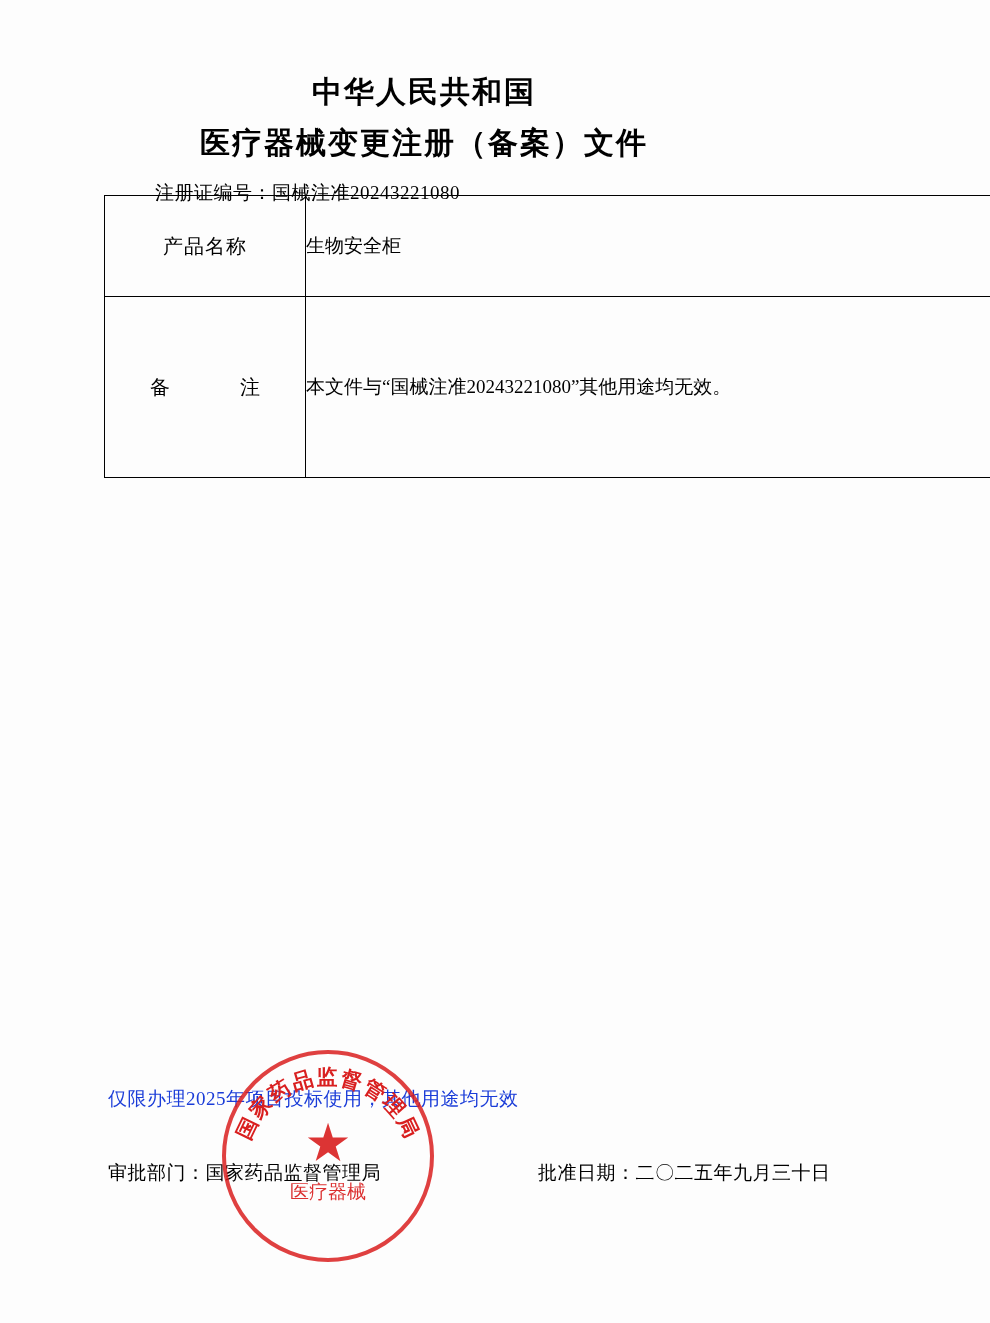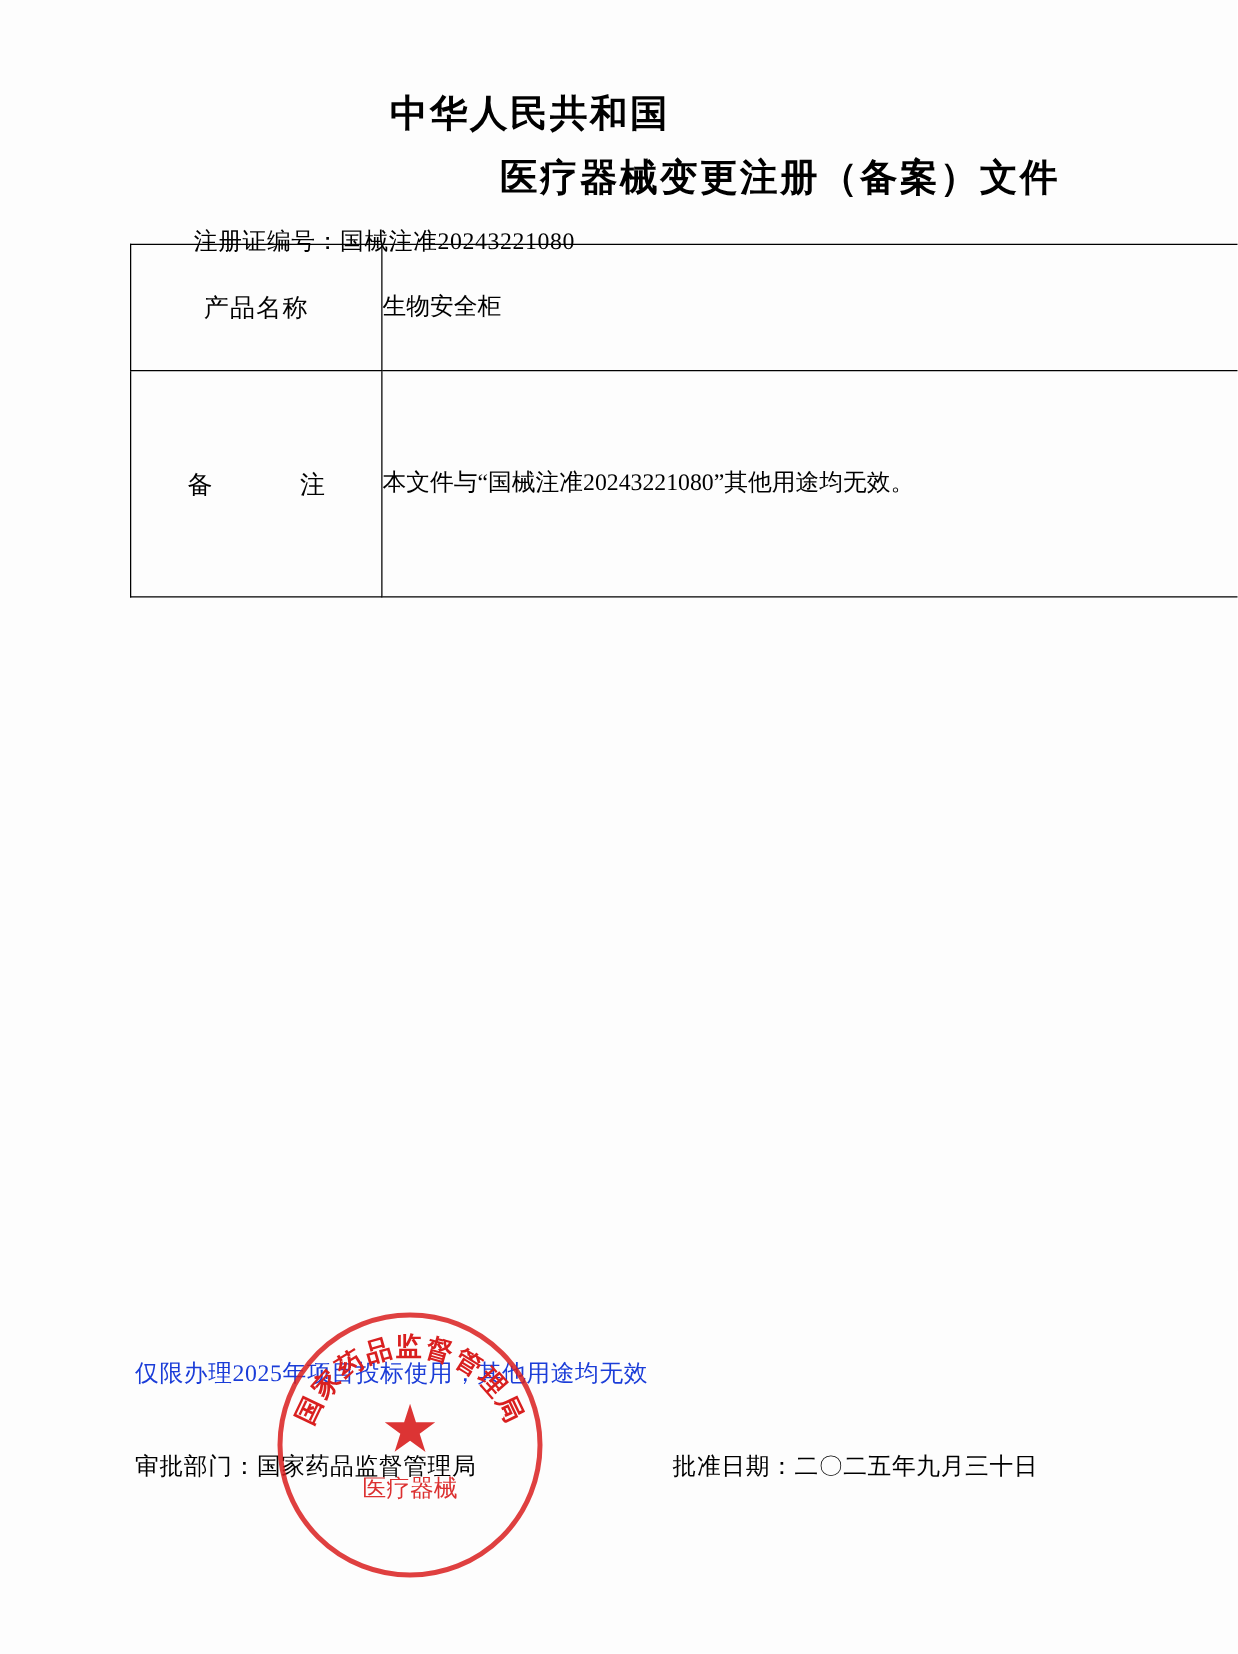--- a/index.html
+++ b/index.html
@@ -37,21 +37,20 @@
     letter-spacing: 2px;
     line-height: 1.35;
   }
   .title-line2 {
     font-family: "DejaVu Sans", "Liberation Sans", sans-serif;
     font-size: 30px;
     font-weight: bold;
     letter-spacing: 2px;
     line-height: 1.35;
     margin-top: 10px;
-    text-align: right;
   }
 
   
   .reg-no {
     position: absolute;
     top: 180px;
     left: 155px;
     font-size: 19px;
     letter-spacing: 0.5px;
     white-space: nowrap;

